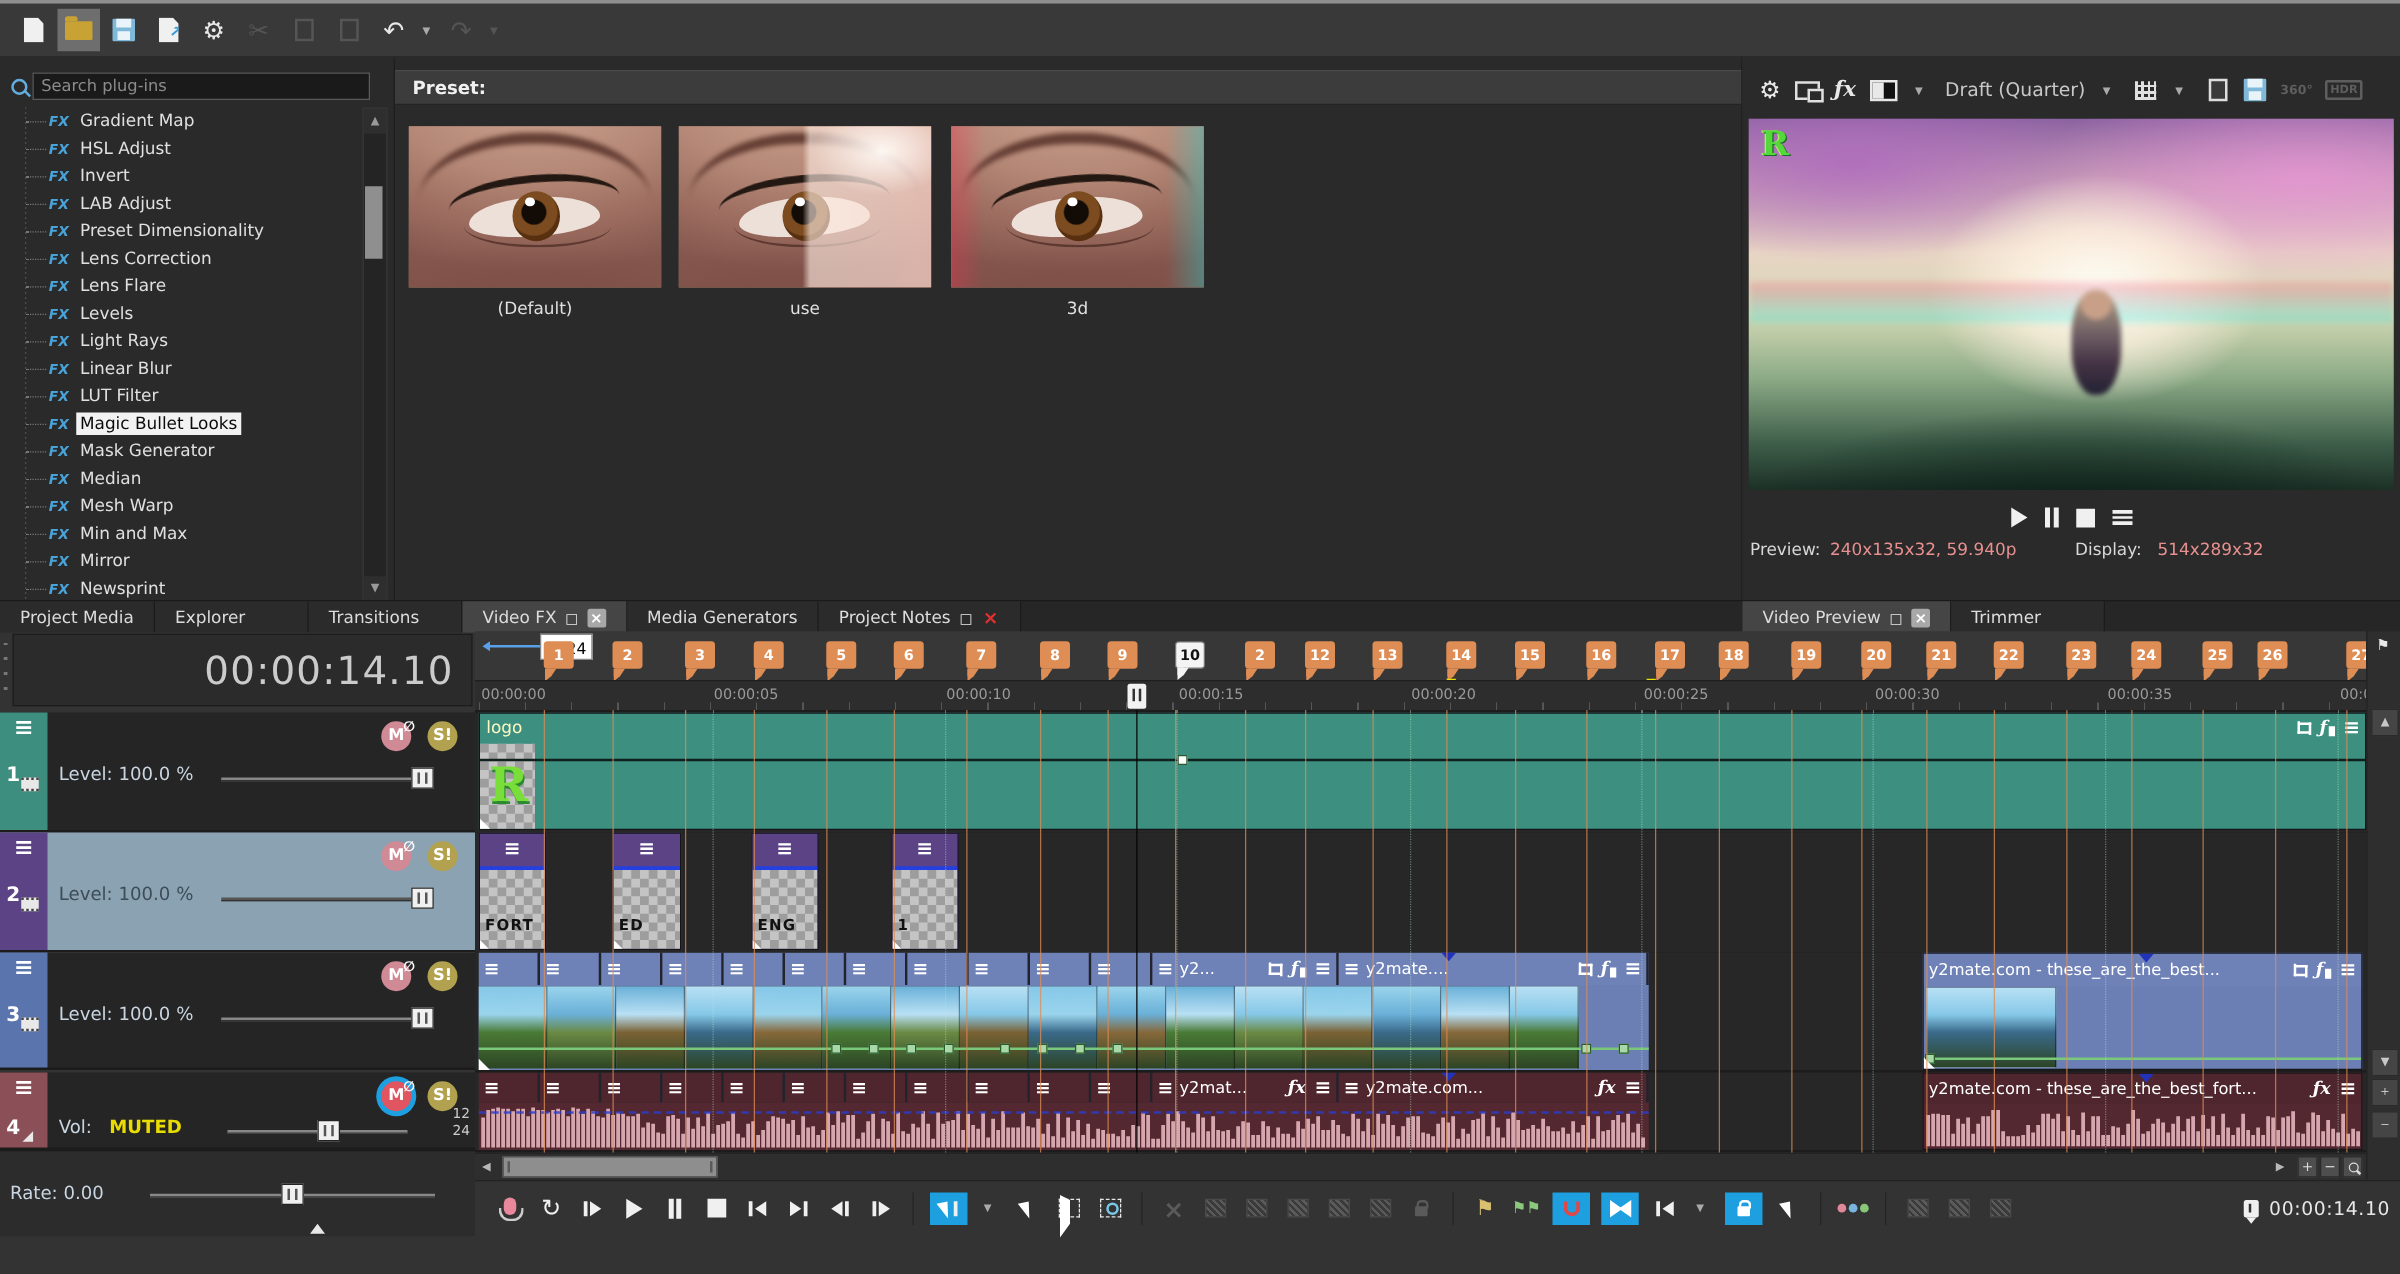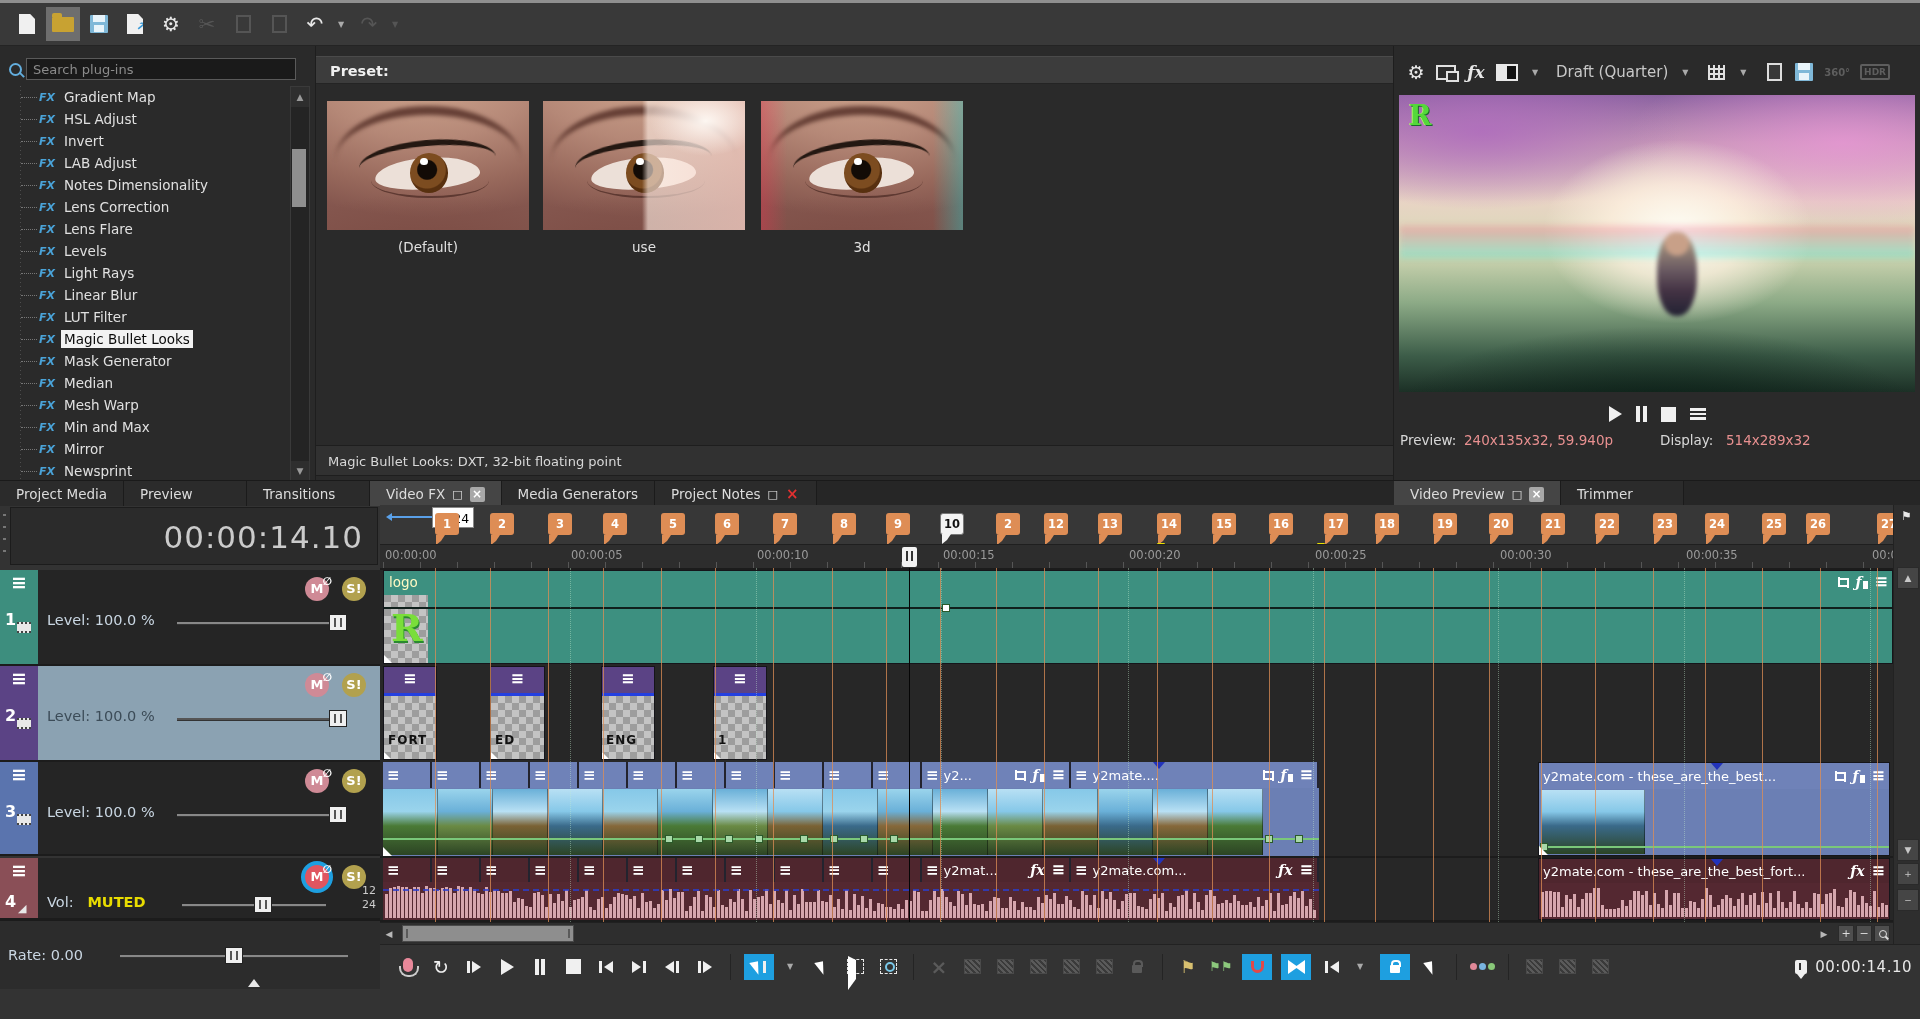--- a/index.html
+++ b/index.html
@@ -299,21 +299,21 @@
           <span class="plab">Invert</span>
         </div>
         <div class="prow">
           <div class="tree"></div>
           <span class="fxb">FX</span>
           <span class="plab">LAB Adjust</span>
         </div>
         <div class="prow">
           <div class="tree"></div>
           <span class="fxb">FX</span>
-          <span class="plab">Notes Dimensionality</span>
+          <span class="plab">Preset Dimensionality</span>
         </div>
         <div class="prow">
           <div class="tree"></div>
           <span class="fxb">FX</span>
           <span class="plab">Lens Correction</span>
         </div>
         <div class="prow">
           <div class="tree"></div>
           <span class="fxb">FX</span>
           <span class="plab">Lens Flare</span>
@@ -408,21 +408,20 @@
       <div class="eyew"></div>
       <div class="iris"></div>
       <div class="glint"></div>
       <div class="lash"></div>
       <div class="lashb"></div>
       <div class="ov-3d"></div>
     </div>
     <div class="plabel pt1">(Default)</div>
     <div class="plabel pt2">use</div>
     <div class="plabel pt3">3d</div>
-    <div class="preset-status">Magic Bullet Looks: DXT, 32-bit floating point</div>
   </div>
 
   <div class="preview-panel">
     <div class="pv-toolbar">
       <span class="pvi gear">⚙</span>
       <span class="pvi">
           <span class="mon"></span>
         </span>
       <span class="pvi fxg">ƒx</span>
       <span class="pvi">
@@ -479,21 +478,21 @@
       </div>
     </div>
   </div>
 
   <div class="tab-row">
     <div class="tabs-l" id="tabs-left">
         <div class="tab">
           <span>Project Media</span>
         </div>
         <div class="tab">
-          <span>Preview</span>
+          <span>Explorer</span>
         </div>
         <div class="tab">
           <span>Transitions</span>
         </div>
         <div class="tab tab-act">
           <span>Video FX</span>
           <span class="tab-float">□</span>
           <span class="tab-x">×</span>
         </div>
         <div class="tab">

